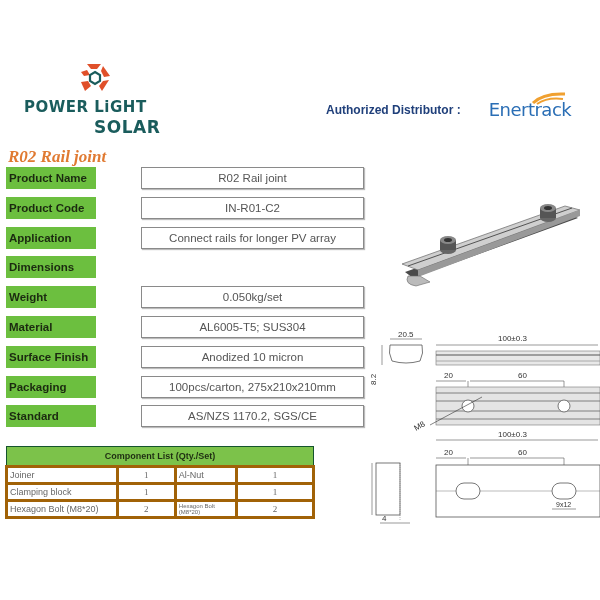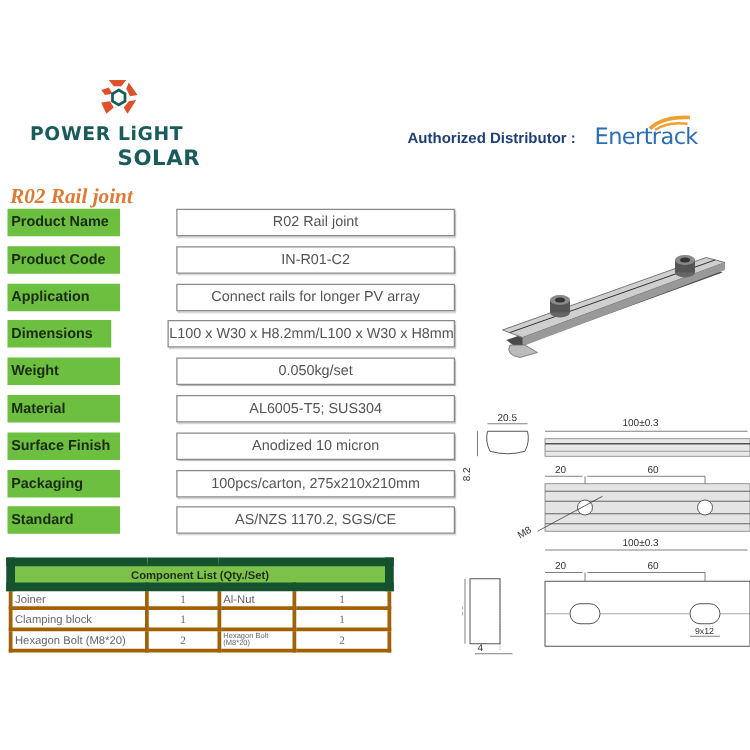--- a/index.html
+++ b/index.html
@@ -5,33 +5,33 @@
   * { box-sizing: border-box; margin: 0; padding: 0; }
   html, body { width: 600px; height: 600px; background: #ffffff; overflow: hidden; }
   body { position: relative; font-family: "Liberation Sans", sans-serif; color: #333; }
 
   .logo { position: absolute; left: 22px; top: 62px; width: 140px; height: 70px; }
   .logo-mark { position: absolute; left: 55px; top: 0; width: 36px; height: 32px; }
   .logo-line1 { position: absolute; left: 2px; top: 36px; font-size: 15px; font-weight: bold; color: #1a5c5c; letter-spacing: 0.5px; white-space: nowrap; font-family: "DejaVu Sans", sans-serif; }
   .logo-line2 { position: absolute; left: 40px; top: 55px; font-size: 17px; font-weight: bold; color: #1a5c5c; letter-spacing: 0.5px; font-family: "DejaVu Sans", sans-serif; margin-left: 32px; }
 
   .distributor { position: absolute; left: 326px; top: 99px; display: flex; align-items: center; }
-  .dist-label { font-size: 12px; font-weight: bold; color: #1f3f7a; margin-right: 15px; white-space: nowrap; }
+  .dist-label { font-size: 12px; font-weight: bold; color: #1f3f7a; margin-right: 28px; white-space: nowrap; }
   .dist-brand { position: relative; font-size: 18px; color: #2a6eb5; font-family: "DejaVu Sans", sans-serif; letter-spacing: -0.5px; }
   .dist-swoosh { position: absolute; left: 42px; top: -8px; width: 36px; height: 14px; }
 
   .section-title { position: absolute; left: 8px; top: 147px; font-family: "Liberation Serif", serif; font-style: italic; font-weight: bold; font-size: 17px; color: #e07a32; }
 
   .spec-table { position: absolute; left: 6px; top: 167px; width: 358px; }
   .spec-row { display: flex; height: 22px; margin-bottom: 7.8px; gap: 39px; }
   .spec-key { width: 90px; background: #6cbf3f; color: #1b2a10; font-weight: bold; font-size: 11.5px; display: flex; align-items: center; padding-left: 3px; white-space: nowrap; }
   .spec-val { flex: 1; margin-left: 6px; border: 1.5px solid #8a8a8a; box-shadow: 1px 1px 1px #bbb; background: #fff; display: flex; align-items: center; justify-content: center; font-size: 11.5px; color: #555; white-space: nowrap; }
 
   .comp-table { position: absolute; left: 5px; top: 446px; width: 310px; border-collapse: collapse; font-size: 9px; color: #666; }
-  .comp-table th { background: #7cc24a; color: #1f2e12; font-size: 9px; font-weight: bold; height: 20px; border: 7px solid #14532d; }
+  .comp-table th { background: #7cc24a; color: #1f2e12; font-size: 9px; font-weight: bold; height: 20px; border: 1px solid #14532d; }
   .comp-table td { border: 3px solid #a16207; height: 17px; padding-left: 2px; }
   .comp-table td.qty { text-align: center; font-family: "Liberation Serif", serif; padding-left: 0; }
   .comp-table td.small { font-size: 6px; }
 
   .product-3d { position: absolute; left: 400px; top: 192px; width: 190px; height: 100px; }
   .drawing { position: absolute; left: 370px; top: 325px; width: 230px; height: 210px; }
 </style>
 </head>
 <body>
 
@@ -69,21 +69,20 @@
   <div class="spec-row">
     <div class="spec-key">Product Code</div>
     <div class="spec-val">IN-R01-C2</div>
   </div>
   <div class="spec-row">
     <div class="spec-key">Application</div>
     <div class="spec-val">Connect rails for longer PV array</div>
   </div>
   <div class="spec-row">
     <div class="spec-key">Dimensions</div>
-    <div class="spec-val">L100 x W30 x H8.2mm/L100 x W30 x H8mm</div>
   </div>
   <div class="spec-row">
     <div class="spec-key">Weight</div>
     <div class="spec-val">0.050kg/set</div>
   </div>
   <div class="spec-row">
     <div class="spec-key">Material</div>
     <div class="spec-val">AL6005-T5; SUS304</div>
   </div>
   <div class="spec-row">

